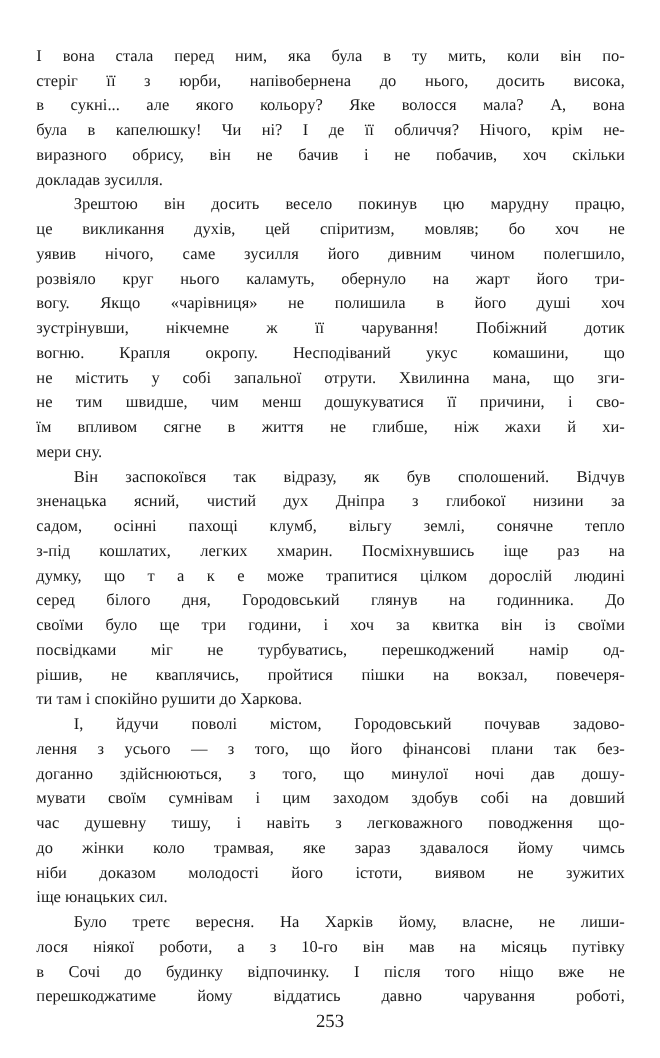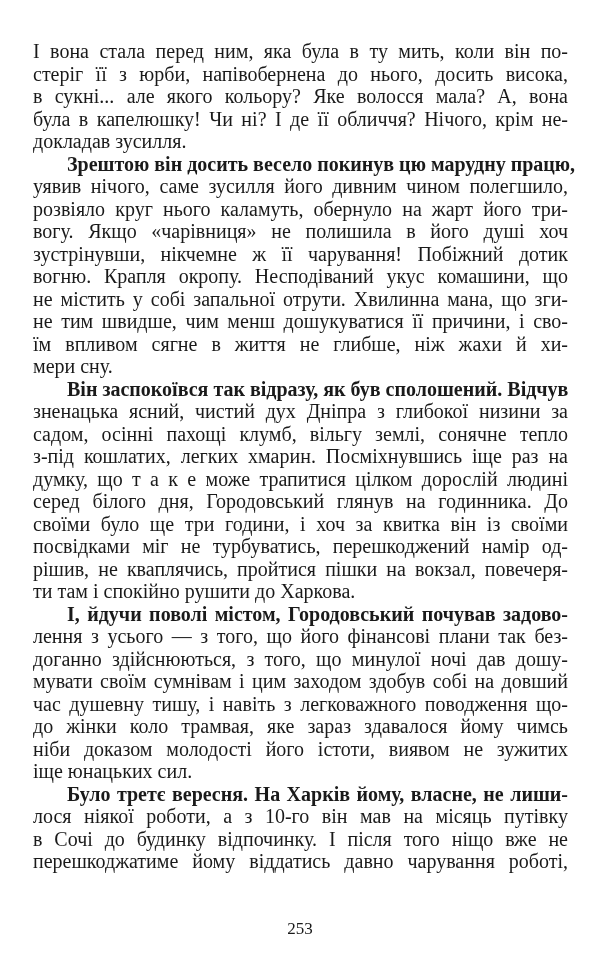--- a/index.html
+++ b/index.html
@@ -1,47 +1,49 @@
 <!DOCTYPE html>
 <html><head>
   <meta charset="utf-8">
   <style>
     html, body { margin: 0; padding: 0; background: #ffffff; }
     body { width: 600px; height: 962px; position: relative; overflow: hidden; }
     .page {
       position: absolute; left: 33px; top: 40px; width: 535px;
       font-family: "Liberation Serif", "DejaVu Serif", serif;
-      font-size: 20px; line-height: 22.5px; color: #1a1a1a;
+      font-size: 15px; line-height: 22.5px; color: #1a1a1a;
     }
     .line {
       display: block; height: 22.5px; white-space: nowrap;
       text-align: justify; text-align-last: justify;
     }
     .line.last { text-align-last: left; }
-    .line.indent { padding-left: 34px; font-weight: bold; }
+    .line.indent { padding-left: 34px; }
     .page-number {
       position: absolute; left: 0; width: 600px; top: 919px;
       text-align: center;
       font-family: "Liberation Serif", "DejaVu Serif", serif;
       font-size: 17px; color: #1a1a1a;
     }
   </style>
 </head>
 <body>
 
 <div class="page" id="page-body">
     <div>
       <span class="line">І вона стала перед ним, яка була в ту мить, коли він по-</span>
       <span class="line">стеріг її з юрби, напівобернена до нього, досить висока,</span>
       <span class="line">в сукні... але якого кольору? Яке волосся мала? А, вона</span>
       <span class="line">була в капелюшку! Чи ні? І де її обличчя? Нічого, крім не-</span>
+      <span class="line">виразного обрису, він не бачив і не побачив, хоч скільки</span>
       <span class="line last">докладав зусилля.</span>
     </div>
     <div>
       <span class="line indent">Зрештою він досить весело покинув цю марудну працю,</span>
+      <span class="line">це викликання духів, цей спіритизм, мовляв; бо хоч не</span>
       <span class="line">уявив нічого, саме зусилля його дивним чином полегшило,</span>
       <span class="line">розвіяло круг нього каламуть, обернуло на жарт його три-</span>
       <span class="line">вогу. Якщо «чарівниця» не полишила в його душі хоч</span>
       <span class="line">зустрінувши, нікчемне ж її чарування! Побіжний дотик</span>
       <span class="line">вогню. Крапля окропу. Несподіваний укус комашини, що</span>
       <span class="line">не містить у собі запальної отрути. Хвилинна мана, що зги-</span>
       <span class="line">не тим швидше, чим менш дошукуватися її причини, і сво-</span>
       <span class="line">їм впливом сягне в життя не глибше, ніж жахи й хи-</span>
       <span class="line last">мери сну.</span>
     </div>

